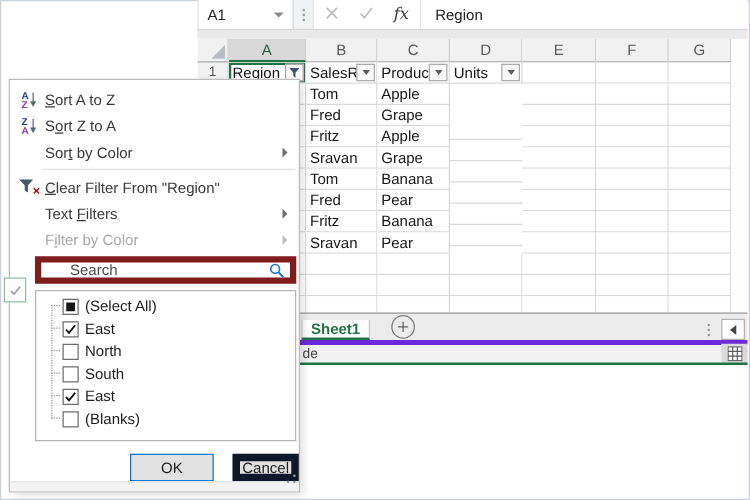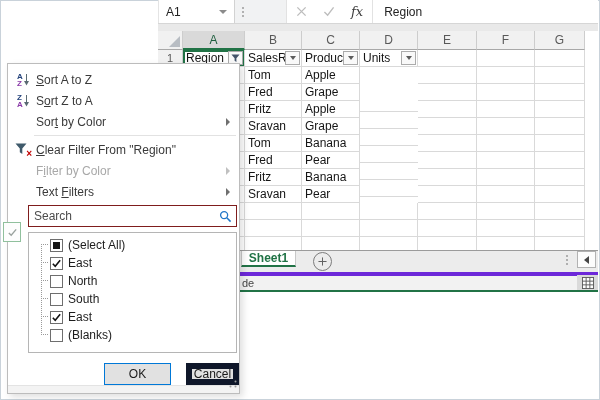--- a/index.html
+++ b/index.html
@@ -9,21 +9,21 @@
   
   .f-row{position:absolute;left:158px;top:0;width:440px;height:24px;background:#f1f2f3;
          border-bottom:1px solid #d6d6d6;display:flex;align-items:stretch;box-sizing:border-box;}
   .namebox{width:77px;background:#fff;border-right:1px solid #d2d2d2;border-left:1px solid #e4e4e4;
            display:flex;align-items:center;padding-left:7px;font-size:12px;color:#222;box-sizing:border-box;}
   .nb-caret{margin-left:auto;margin-right:7px;width:0;height:0;border-left:4px solid transparent;
             border-right:4px solid transparent;border-top:4px solid #8b8b8b;}
   .vdots{width:15px;display:flex;flex-direction:column;justify-content:center;align-items:center;gap:2px;}
   .vdots i{width:2px;height:2px;background:#9b9b9b;border-radius:50%;}
   .fb-btns{display:flex;align-items:center;background:#fff;border-left:1px solid #e2e2e2;
-           border-right:1px solid #e2e2e2;padding:0 9px;gap:16px;margin-left:36px;}
+           border-right:1px solid #e2e2e2;padding:0 9px;gap:16px;}
   .fb-fx{font-family:"DejaVu Serif",serif;font-style:italic;font-size:13px;color:#3d3d3d;}
   .fb-input{flex:1;background:#fff;display:flex;align-items:center;padding-left:11px;
             font-size:12px;color:#222;}
 
   .gap-strip{position:absolute;left:158px;top:24px;width:440px;height:7px;background:#e9e9e9;}
 
   
   .sheet{position:absolute;left:158px;top:31px;width:427px;height:219px;overflow:hidden;}
   .hdr-row{display:flex;height:19px;}
   .hcell{box-sizing:border-box;background:#f1f1f1;border-right:1px solid #cdcdcd;
@@ -45,21 +45,21 @@
   .num{justify-content:flex-end;padding-right:6px;margin-top:44px;}
   .cell.active{box-shadow:inset 0 0 0 2px #217346;}
   .colhdr{position:relative;padding-right:17px;}
   .dd-btn{position:absolute;right:1px;top:1px;width:15px;height:14px;box-sizing:border-box;
           border:1px solid #ababab;background:#f9f9f9;display:flex;align-items:center;justify-content:center;}
   .dd-caret{width:0;height:0;border-left:3px solid transparent;border-right:3px solid transparent;
             border-top:4px solid #5c5c5c;}
 
   
   .tabbar{position:absolute;left:158px;top:250px;width:440px;height:22px;background:#ececec;
-          border-top:1px solid #9b9b9b;box-sizing:border-box;display:flex;align-items:flex-start;}
+          border-top:1px solid #9b9b9b;box-sizing:border-box;display:flex;align-items:flex-end;}
   .sheettab{margin-left:83px;width:55px;background:#fff;border-left:1px solid #c8c8c8;
             border-right:1px solid #c8c8c8;border-bottom:2px solid #217346;box-sizing:border-box;
             display:flex;align-items:center;justify-content:center;
             font-size:12px;font-weight:bold;color:#217346;}
   .newsheet{margin-left:17px;align-self:center;width:17px;height:17px;border:1px solid #7c7c7c;
             border-radius:50%;display:flex;align-items:center;justify-content:center;background:transparent;}
   .tab-right{margin-left:auto;display:flex;align-items:center;gap:6px;padding-right:2px;}
   .navbox{width:19px;height:17px;border:1px solid #b2b2b2;background:#fcfcfc;box-sizing:border-box;
           display:flex;align-items:center;justify-content:center;}
   .tri-left{width:0;height:0;border-top:4px solid transparent;border-bottom:4px solid transparent;
@@ -86,22 +86,22 @@
   .sub-arrow{position:absolute;right:9px;width:0;height:0;border-top:4px solid transparent;
              border-bottom:4px solid transparent;border-left:4px solid #6f6f6f;}
   .menu-item.disabled .sub-arrow{border-left-color:#c0c0c0;}
   .menu-sep{height:1px;background:#e2e2e2;margin:3px 3px 3px 26px;}
   .sorticon{display:flex;align-items:center;gap:1px;}
   .sletters{display:flex;flex-direction:column;line-height:7px;font-size:8px;font-weight:bold;}
   .sletters .lt{color:#24437c;}.sletters .lb{color:#8a3aa8;}
   .clricon{position:relative;width:16px;height:13px;}
   .redx{position:absolute;right:-1px;bottom:-3px;color:#c00000;font-weight:bold;font-size:10px;line-height:10px;}
 
-  .searchbox{margin:3px 2px 0 20px;height:22px;border:1px solid #7f1d1d;box-sizing:border-box;
-             display:flex;align-items:center;width:209px;}
+  .searchbox{margin:3px 2px 0 20px;height:22px;border:5px solid #7f1d1d;box-sizing:border-box;
+             display:flex;align-items:center;width:209px;padding-left:18px;}
   .searchbox input{border:none;outline:none;flex:1;font-size:12px;color:#333;padding-left:5px;
                    background:transparent;font-family:"Liberation Sans",sans-serif;min-width:0;}
   .searchbox input::placeholder{color:#4c4c4c;opacity:1;}
   .mag{padding-right:4px;display:flex;align-items:center;}
 
   .listbox{position:relative;margin:5px 2px 0 20px;width:209px;height:121px;border:1px solid #b5b5b5;
            box-sizing:border-box;padding-top:3px;overflow:hidden;}
   .tree-line{position:absolute;left:12px;top:11px;height:91px;border-left:1px dotted #9a9a9a;}
   .litem{height:18px;display:flex;align-items:center;padding-left:12px;font-size:12px;color:#1d1d1d;}
   .stub{width:7px;height:1px;border-top:1px dotted #9a9a9a;margin-right:2px;flex:none;}
@@ -386,29 +386,29 @@
           <span class="clricon">
             <svg width="12" height="12" viewBox="0 0 12 12">
                 <path d="M0.5 0.5h11L7.3 5.4V11L4.8 9.3V5.4z" fill="#3f5a6b"></path>
               </svg>
             <span class="redx">×</span>
           </span>
         </span>
         <span class="mi-label"><span></span><span class="u">C</span><span>lear Filter From "Region"</span></span>
       </div>
 
+      <div class="menu-item">
+        <span class="mi-icon"></span>
+        <span class="mi-label"><span>Text </span><span class="u">F</span><span>ilters</span></span>
+        <span class="sub-arrow"></span>
+      </div>
+
       <div class="menu-item disabled">
         <span class="mi-icon"></span>
         <span class="mi-label"><span>F</span><span class="u">i</span><span>lter by Color</span></span>
-        <span class="sub-arrow"></span>
-      </div>
-
-      <div class="menu-item">
-        <span class="mi-icon"></span>
-        <span class="mi-label"><span>Text </span><span class="u">F</span><span>ilters</span></span>
         <span class="sub-arrow"></span>
       </div>
     </div>
 
     <div class="searchbox">
       <input placeholder="Search" style="">
       <span class="mag">
         <svg width="13" height="13" viewBox="0 0 14 14">
             <circle cx="5.5" cy="5.5" r="3.8" fill="none" stroke="#2176c7" stroke-width="1.4"></circle>
             <line x1="8.4" y1="8.4" x2="12.5" y2="12.5" stroke="#2176c7" stroke-width="1.6"></line>

